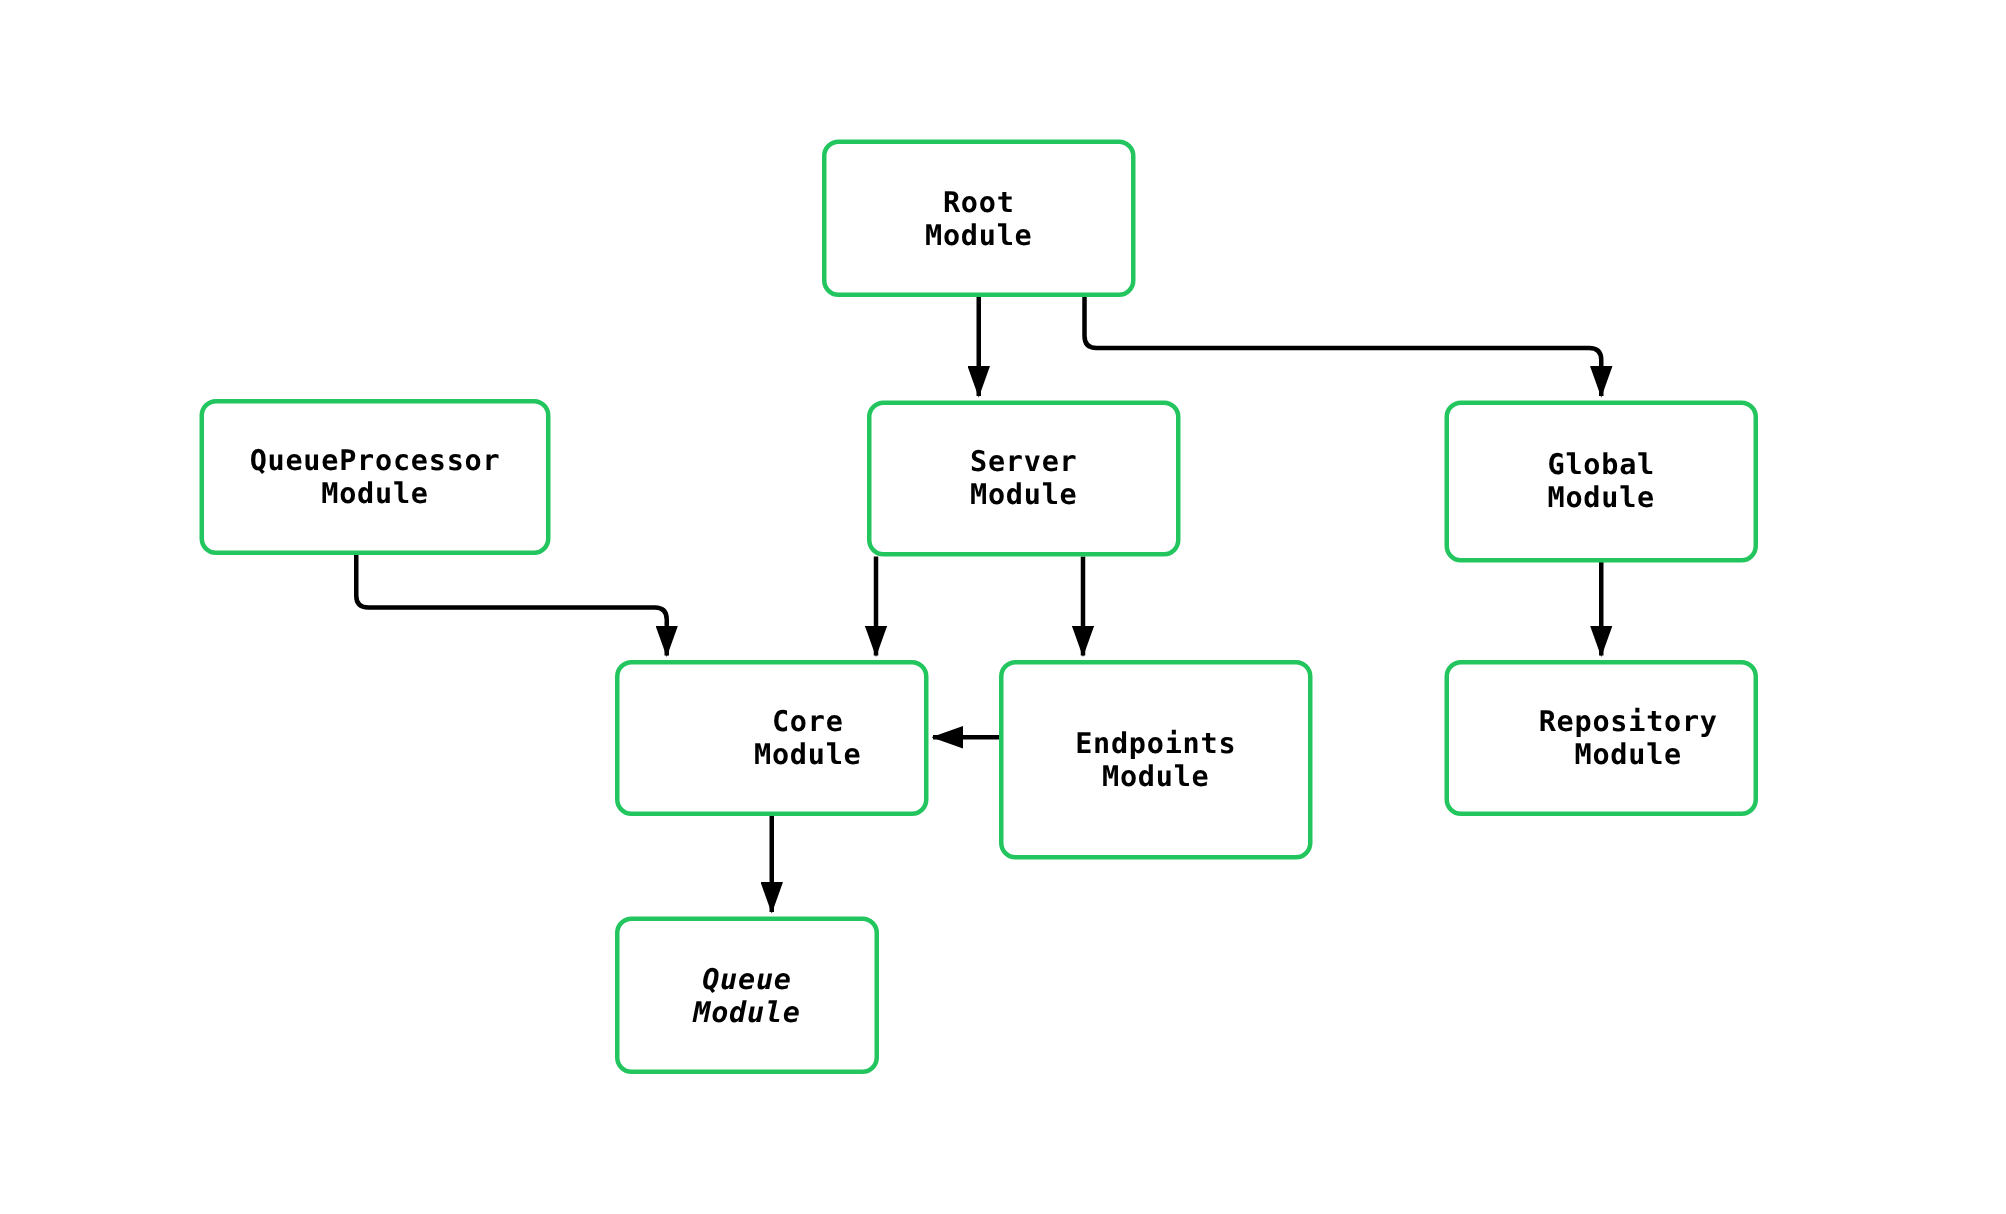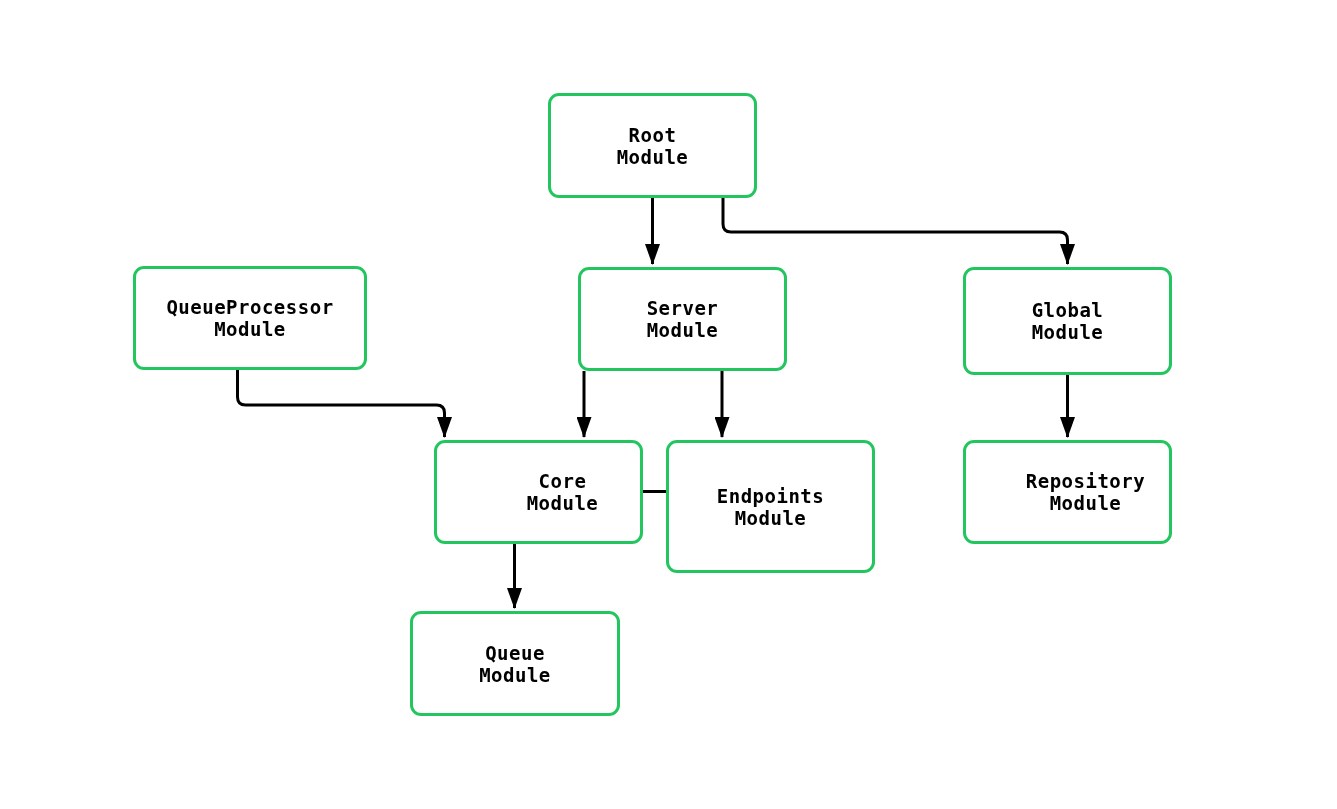--- a/index.html
+++ b/index.html
@@ -91,33 +91,33 @@
   <div class="node" style="left:548px; top:267px; width:209px; height:104px;margin-left:30px;">
     <span>Server</span>
     <span>Module</span>
   </div>
 
   <div class="node" style="left:963px; top:267px; width:209px; height:108px;">
     <span>Global</span>
     <span>Module</span>
   </div>
 
-  <div class="node" style="left:434px; top:440px; width:209px; height:104px;padding-left:48px;">
+  <div class="node" style="left:410px; top:440px; width:209px; height:104px;padding-left:48px;">
     <span>Core</span>
     <span>Module</span>
   </div>
 
   <div class="node" style="left:666px; top:440px; width:209px; height:133px;">
     <span>Endpoints</span>
     <span>Module</span>
   </div>
 
   <div class="node" style="left:963px; top:440px; width:209px; height:104px;padding-left:36px;">
     <span>Repository</span>
     <span>Module</span>
   </div>
 
-  <div class="node" style="left:410px; top:611px; width:210px; height:105px;">
+  <div class="node" style="left:410px; top:611px; width:176px; height:105px;font-style:italic;">
     <span>Queue</span>
     <span>Module</span>
   </div>
 
 </div>
 
 </body></html>

